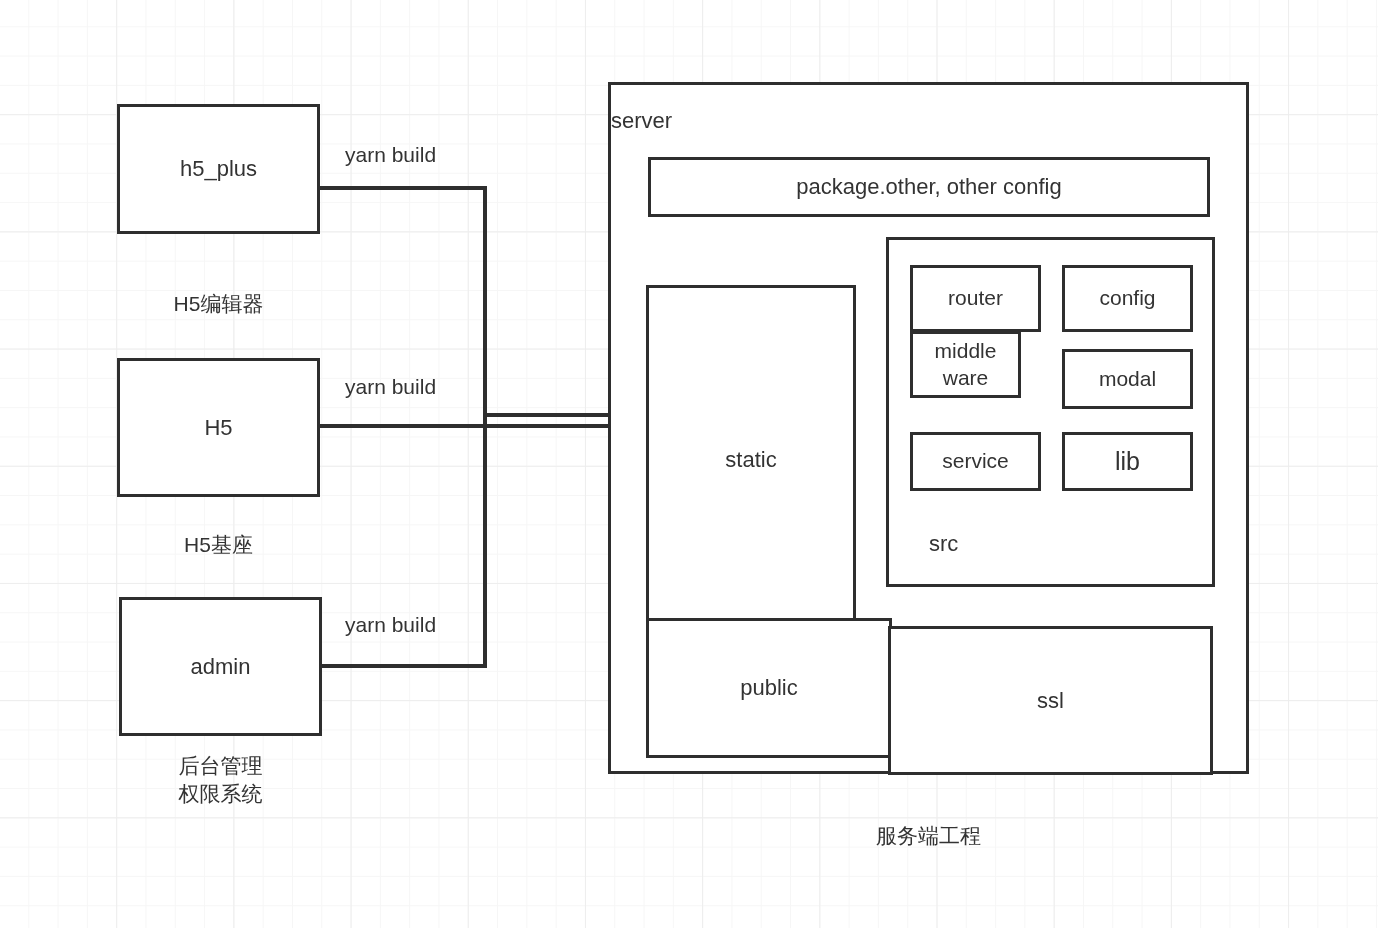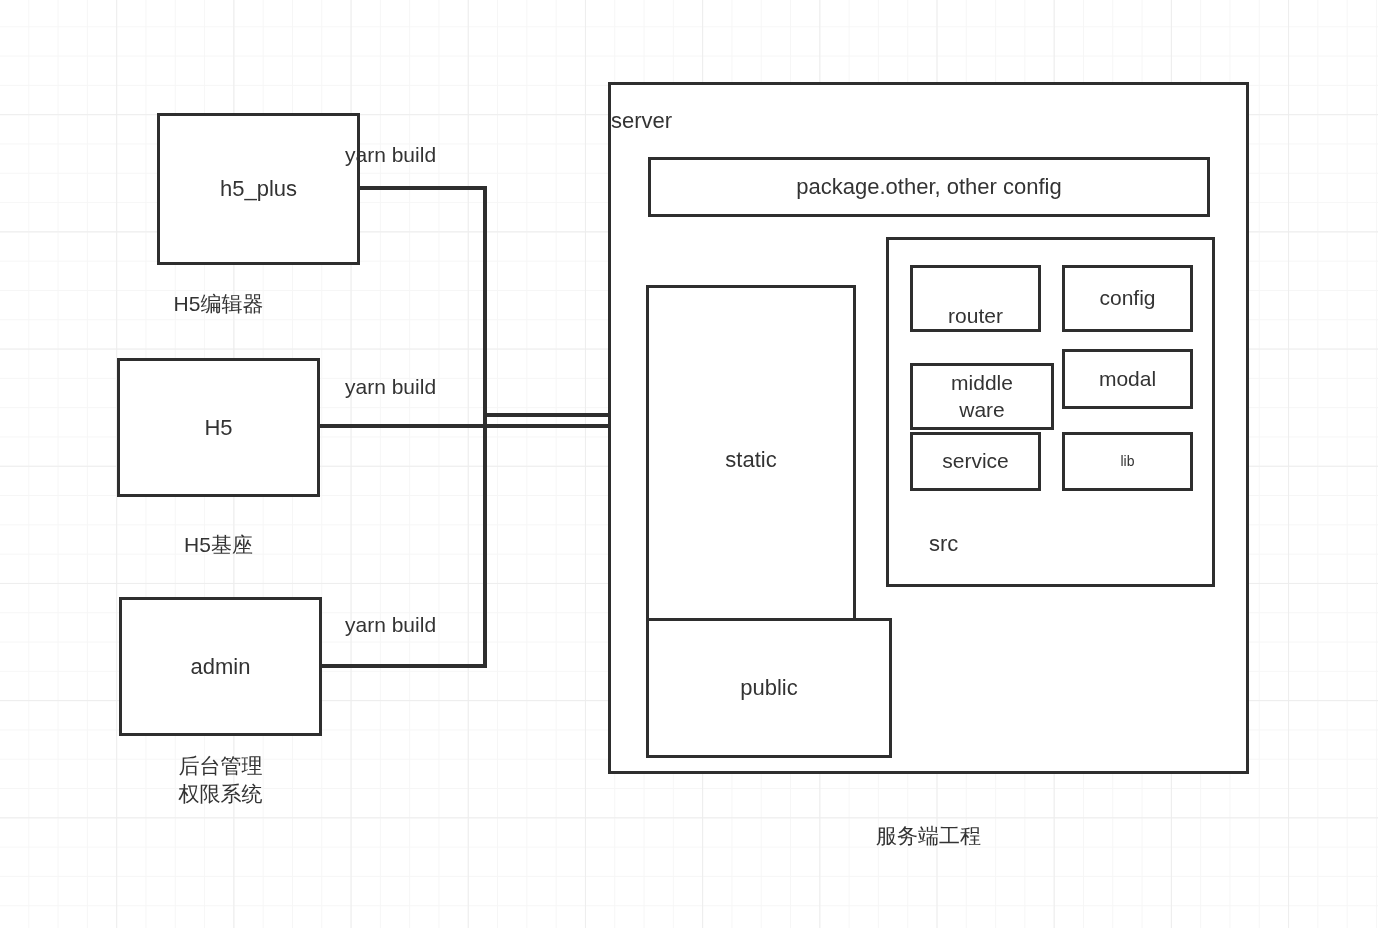--- a/index.html
+++ b/index.html
@@ -85,21 +85,21 @@
 
       <path d="M321,666 L485,666 L485,415"></path>
 
       <path d="M318,426 L636,426"></path>
     </g>
 
     <polygon points="614,402 648,415 614,428" fill="#2e2e2e"></polygon>
     <polygon points="614,414 648,426 614,439" fill="#2e2e2e"></polygon>
   </svg>
 
-  <div class="box" style="left:117px; top:113px; width:203px; height:152px; font-size:22px;margin-left:40px;">
+  <div class="box" style="left:117px; top:104px; width:203px; height:130px; font-size:22px;">
     <span>h5_plus</span>
   </div>
   <div class="label-free" style="left:117px; top:290px; width:203px; font-size:21px;">H5编辑器</div>
   <div class="edge-label" style="left:345px; top:143px; font-size:21px;">yarn build</div>
 
   <div class="box" style="left:117px; top:358px; width:203px; height:139px; font-size:22px;">
     <span>H5</span>
   </div>
   <div class="label-free" style="left:117px; top:531px; width:203px; font-size:21px;">H5基座</div>
   <div class="edge-label" style="left:345px; top:375px; font-size:21px;">yarn build</div>
@@ -120,42 +120,45 @@
   </div>
 
   <div class="box" style="left:646px; top:237px; width:210px; height:350px; font-size:22px;margin-top:48px;">
     <span>static</span>
   </div>
 
   <div class="box outer" style="left:886px; top:237px; width:329px; height:350px;">
     <div class="box-title" style="top:290px; font-size:22px;padding-left:40px;">src</div>
   </div>
 
-  <div class="box" style="left:910px; top:265px; width:131px; height:67px; font-size:21px;align-items:flex-end;">
+  <div class="box" style="left:910px; top:265px; width:131px; height:67px; font-size:21px;">
     <span>router</span>
   </div>
   <div class="box" style="left:1062px; top:265px; width:131px; height:67px; font-size:21px;">
     <span>config</span>
   </div>
 
-  <div class="box" style="left:910px; top:363px; width:144px; height:67px; font-size:21px; white-space:pre-line;text-align:center;">
+  <div class="box" style="left:910px; top:331px; width:111px; height:67px; font-size:21px; white-space:pre-line;text-align:center;">
     <span style="white-space:pre-line;">middle
 ware</span>
   </div>
   <div class="box" style="left:1062px; top:349px; width:131px; height:60px; font-size:21px;">
     <span>modal</span>
   </div>
 
   <div class="box" style="left:910px; top:432px; width:131px; height:59px; font-size:21px;">
     <span>service</span>
   </div>
-  <div class="box" style="left:1062px; top:432px; width:131px; height:59px; font-size:14px;">
+  <div class="box" style="left:1062px; top:432px; width:131px; height:59px; font-size:25px;">
     <span>lib</span>
   </div>
 
   <div class="box" style="left:646px; top:618px; width:246px; height:140px; font-size:22px;">
     <span>public</span>
   </div>
 
+  <div class="box" style="left:888px; top:626px; width:325px; height:149px; font-size:22px;">
+    <span>ssl</span>
+  </div>
 
   <div class="label-free" style="left:608px; top:822px; width:641px; font-size:21px;">服务端工程</div>
 
 </div>
 
 </body></html>

